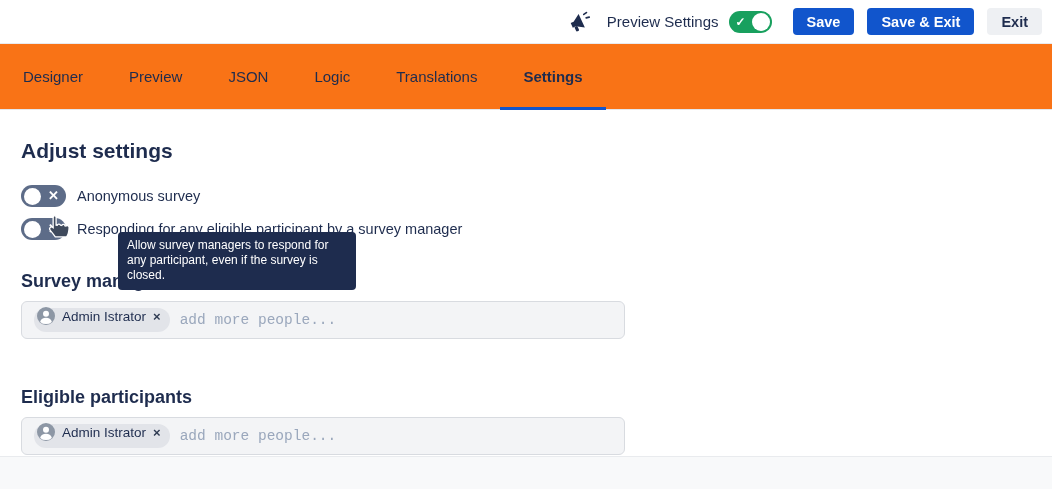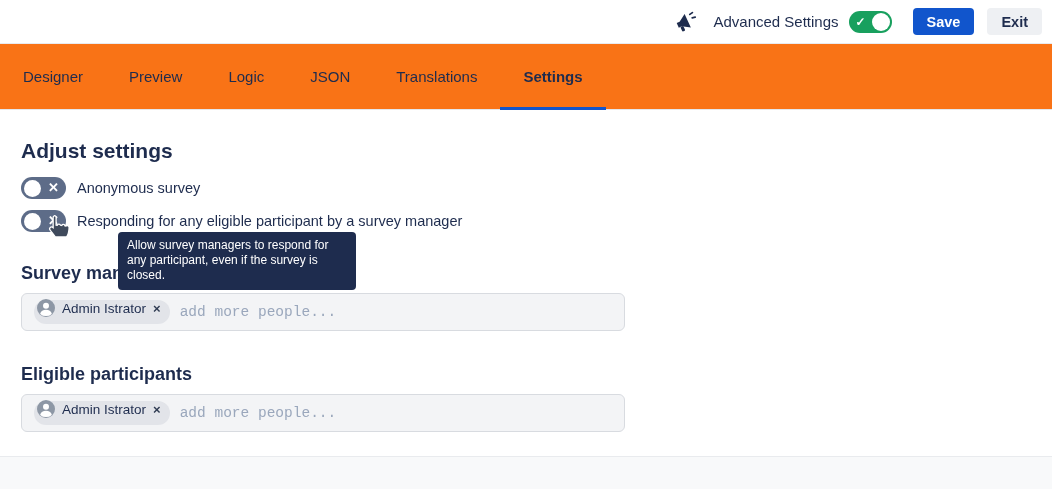--- a/index.html
+++ b/index.html
@@ -64,40 +64,40 @@
     cursor:pointer; position:relative;
   }
   .tab.active { font-weight:bold; }
   .tab.active::after {
     content:""; position:absolute; left:0; right:0; bottom:-1px;
     height:3px; background:#1155cc;
   }
 
   
   .main { flex:1 1 auto; background:#fff; padding:29px 20px 0 21px; position:relative; }
-  .h1 { font-size:21px; font-weight:bold; color:#1e2c4e; margin-bottom:14px; }
+  .h1 { font-size:21px; font-weight:bold; color:#1e2c4e; margin-bottom:22px; }
   .toggle-row { display:flex; align-items:center; gap:11px; margin-bottom:11px; }
   .switch-off {
     width:45px; height:22px; border-radius:11px;
     background:#5d6c88; position:relative;
     display:inline-block; cursor:pointer; flex:0 0 auto;
   }
   .switch-off .knob {
     position:absolute; left:3px; top:2.5px;
     width:17px; height:17px; border-radius:50%; background:#fff;
   }
   .switch-off .x {
     position:absolute; right:7px; top:3px;
     color:#fff; font-size:13px; font-weight:bold; line-height:16px;
   }
   .toggle-label { font-size:14.5px; color:#1e2c4e; }
 
   .section-h { font-size:18px; font-weight:bold; color:#1e2c4e; margin-bottom:9px; }
   .sec-managers { margin-top:31px; }
-  .sec-participants { margin-top:33px; }
+  .sec-participants { margin-top:48px; }
   .people-box {
     width:604px; height:38px;
     background:#f3f4f6;
     border:1px solid #d8dbe0;
     border-radius:6px;
     display:flex; align-items:center;
     padding:0 12px; gap:10px;
   }
   .chip {
     display:flex; align-items:center; gap:7px;
@@ -148,35 +148,36 @@
         <g transform="rotate(-25 12 12)" fill="#1e2c4e">
           <path d="M4 9.5h3.2L15 4.6v14.8l-7.8-4.9H4z"></path>
           <rect x="5.6" y="14.6" width="3.2" height="5.2" rx="1.1"></rect>
         </g>
         <g stroke="#1e2c4e" stroke-width="1.7" stroke-linecap="round">
           <line x1="16.8" y1="4.4" x2="19.4" y2="2.6"></line>
           <line x1="19.2" y1="7.8" x2="22.2" y2="7.2"></line>
         </g>
       </svg>
     </span>
-    <span class="adv-label">Advanced Settings</span>
+    <span class="adv-label">Preview Settings</span>
     <span class="switch-on">
       <span class="check">✓</span>
       <span class="knob"></span>
     </span>
   </div>
   <button class="btn btn-primary">Save</button>
+  <button class="btn btn-primary">Save &amp; Exit</button>
   <button class="btn btn-light">Exit</button>
 </div>
 
 <div class="tabbar">
   <div class="tab">Designer</div>
   <div class="tab">Preview</div>
+  <div class="tab">JSON</div>
   <div class="tab">Logic</div>
-  <div class="tab">JSON</div>
   <div class="tab">Translations</div>
   <div class="tab active">Settings</div>
 </div>
 
 <div class="main">
 
   <div class="h1">Adjust settings</div>
 
   <div class="toggle-row">
     <span class="switch-off">

